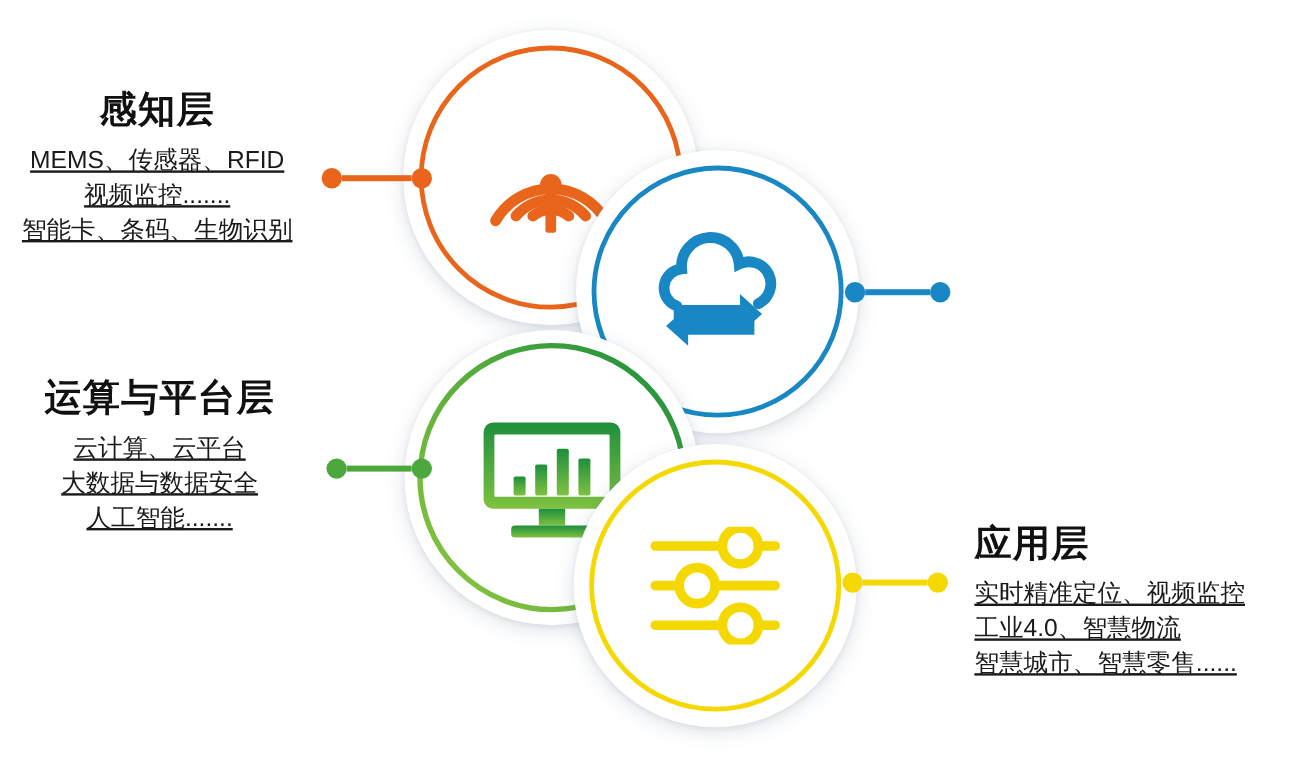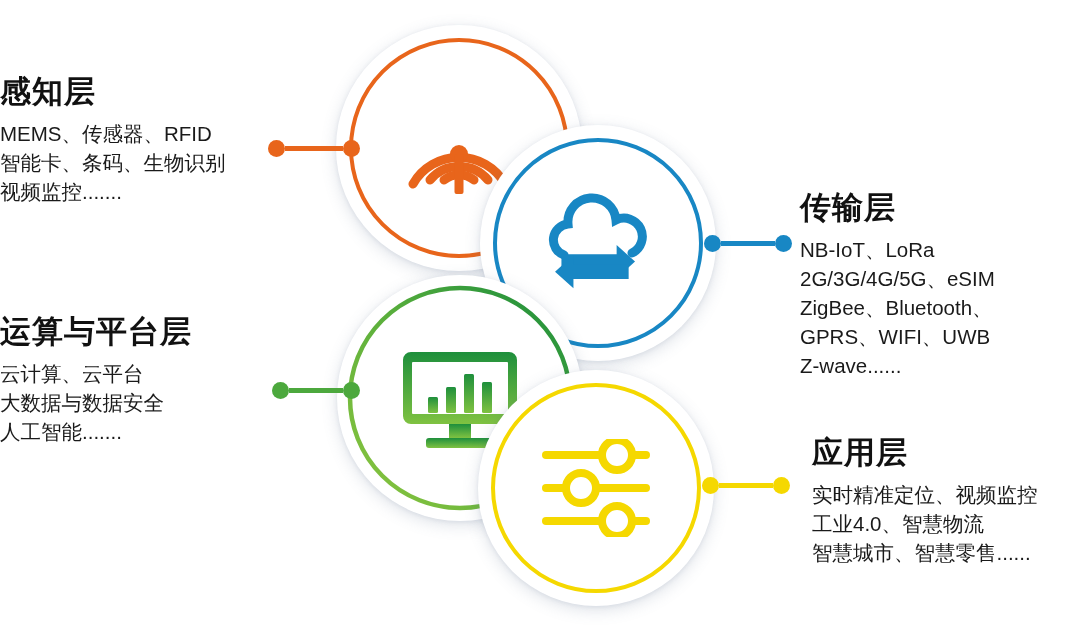--- a/index.html
+++ b/index.html
@@ -67,23 +67,23 @@
   .block { position: absolute; z-index: 7; color: #1a1a1a; }
   .block h2 {
     font-size: 31px;
     font-weight: bold;
     letter-spacing: 1px;
     line-height: 1.15;
     margin-bottom: 9px;
     color: #111111;
   }
   .block .lines { font-size: 20.5px; line-height: 1.42; color: #1a1a1a; }
-  .block .lines div { white-space: nowrap; }
-
-  .align-right { text-align: left; }
+  .block .lines div { white-space: nowrap; text-decoration: underline; }
+
+  .align-right { text-align: center; }
   .align-left  { text-align: left; }
 
   #block-sense   { left: 0px;   top: 74px;  width: 262px; }
   #block-compute { left: 0px;   top: 314px; width: 266px; }
   #block-trans   { left: 800px; top: 190px; width: 292px; }
   #block-app     { left: 800px; top: 435px; width: 292px; margin-left: 12px; }
 </style>
 </head>
 <body>
 
@@ -177,35 +177,25 @@
   <div class="conn" id="conn-app">
     <span class="dot"></span>
     <span class="bar"></span>
     <span class="dot"></span>
   </div>
 
   <div class="block align-right" id="block-sense">
     <h2>感知层</h2>
     <div class="lines">
       <div>MEMS、传感器、RFID</div>
+      <div>视频监控.......</div>
       <div>智能卡、条码、生物识别</div>
-      <div>视频监控.......</div>
     </div>
   </div>
 
-  <div class="block align-left" id="block-trans">
-    <h2>传输层</h2>
-    <div class="lines">
-      <div>NB-IoT、LoRa</div>
-      <div>2G/3G/4G/5G、eSIM</div>
-      <div>ZigBee、Bluetooth、</div>
-      <div>GPRS、WIFI、UWB</div>
-      <div>Z-wave......</div>
-    </div>
-  </div>
 
   <div class="block align-right" id="block-compute">
     <h2>运算与平台层</h2>
     <div class="lines">
       <div>云计算、云平台</div>
       <div>大数据与数据安全</div>
       <div>人工智能.......</div>
     </div>
   </div>
 

